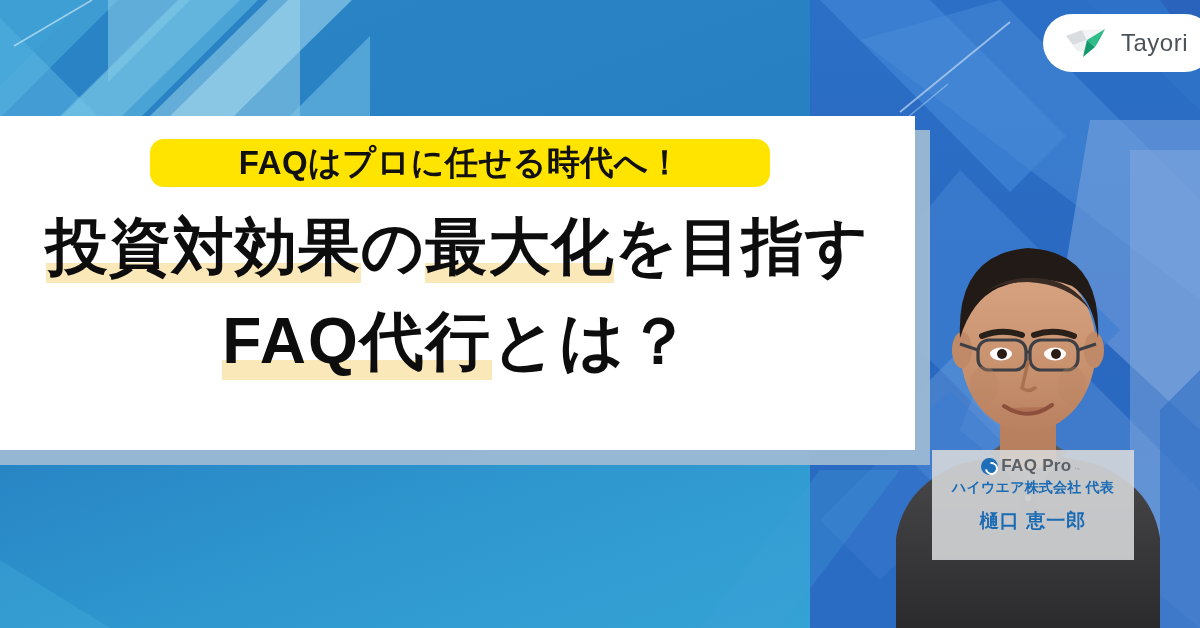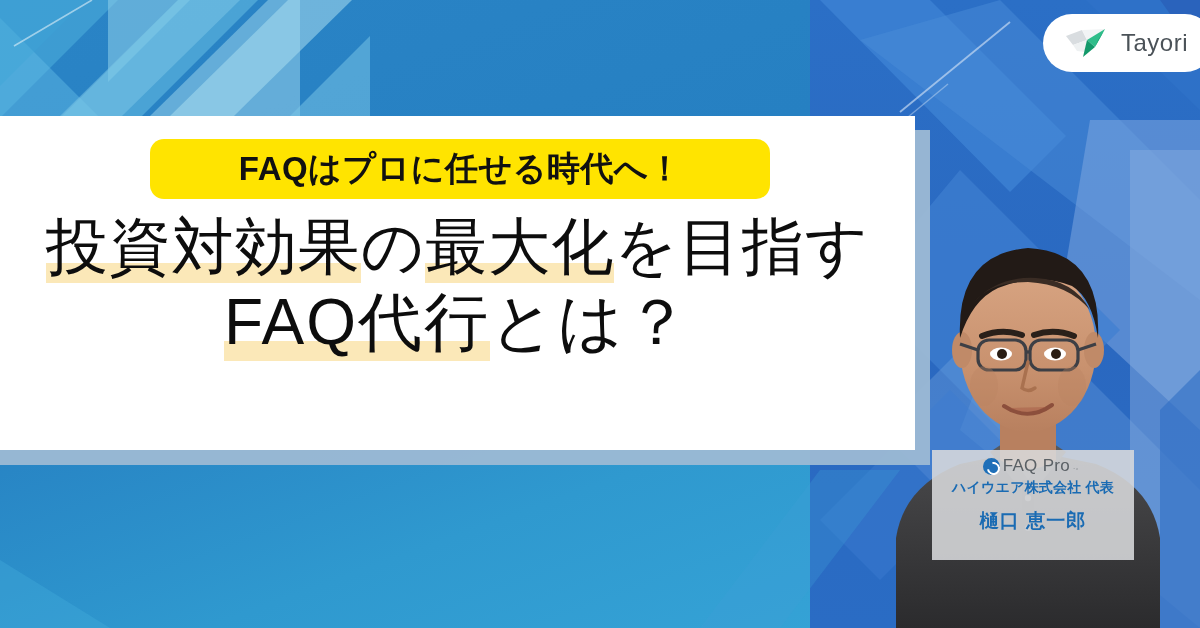--- a/index.html
+++ b/index.html
@@ -32,43 +32,43 @@
   }
   .card{
     position:absolute;left:-40px;top:116px;
     width:955px;height:334px;
     background:#ffffff;
   }
 
   
   .pill{
     position:absolute;left:150px;top:139px;
-    width:620px;height:60px;
+    width:620px;height:48px;
     background:#ffe400;
     border-radius:14px;
     display:flex;align-items:center;justify-content:center;
   }
   .pill-text{
     font-size:34px;font-weight:700;color:#111111;
     letter-spacing:.5px;white-space:nowrap;
     transform:scaleX(.97);
   }
 
   
   .headline{
     position:absolute;left:0;top:212px;width:915px;
     text-align:center;
   }
   .hl-line{
     position:relative;
-    font-size:62px;font-weight:400;color:#0d0d0d;
+    font-size:62px;font-weight:700;color:#0d0d0d;
     line-height:1.12;white-space:nowrap;
     letter-spacing:1px;
   }
-  .hl-line.two{font-size:64px;margin-top:4px;letter-spacing:2px;}
+  .hl-line.two{font-size:64px;margin-top:23px;letter-spacing:2px;}
   .mark{
     position:relative;display:inline-block;
     background:linear-gradient(to top,#fbe8b8 0px,#fbe8b8 20px,transparent 20px);
     padding-bottom:2px;
   }
 
   
   .cta{
     position:absolute;left:222px;top:495px;
     width:560px;height:90px;
@@ -115,21 +115,21 @@
     width:17px;height:17px;border-radius:50%;
     background:#1e6fb8;flex:0 0 auto;position:relative;
   }
   .plate-logo-badge::after{
     content:"";position:absolute;left:4px;top:4px;
     width:9px;height:9px;border-radius:50%;
     border:2px solid #ffffff;border-left-color:transparent;
     transform:rotate(35deg);
   }
   .plate-logo-text{
-    font-size:17px;font-weight:400;color:#5a6065;letter-spacing:.3px;
+    font-size:17px;font-weight:700;color:#5a6065;letter-spacing:.3px;
   }
   .plate-logo-tm{font-size:8px;color:#7e8488;}
   .plate-company{
     font-size:14px;font-weight:700;color:#1a6bb3;
     letter-spacing:.2px;white-space:nowrap;margin-bottom:11px;
   }
   .plate-name{
     font-size:19px;font-weight:700;color:#1a6bb3;
     letter-spacing:1px;white-space:nowrap;
   }

